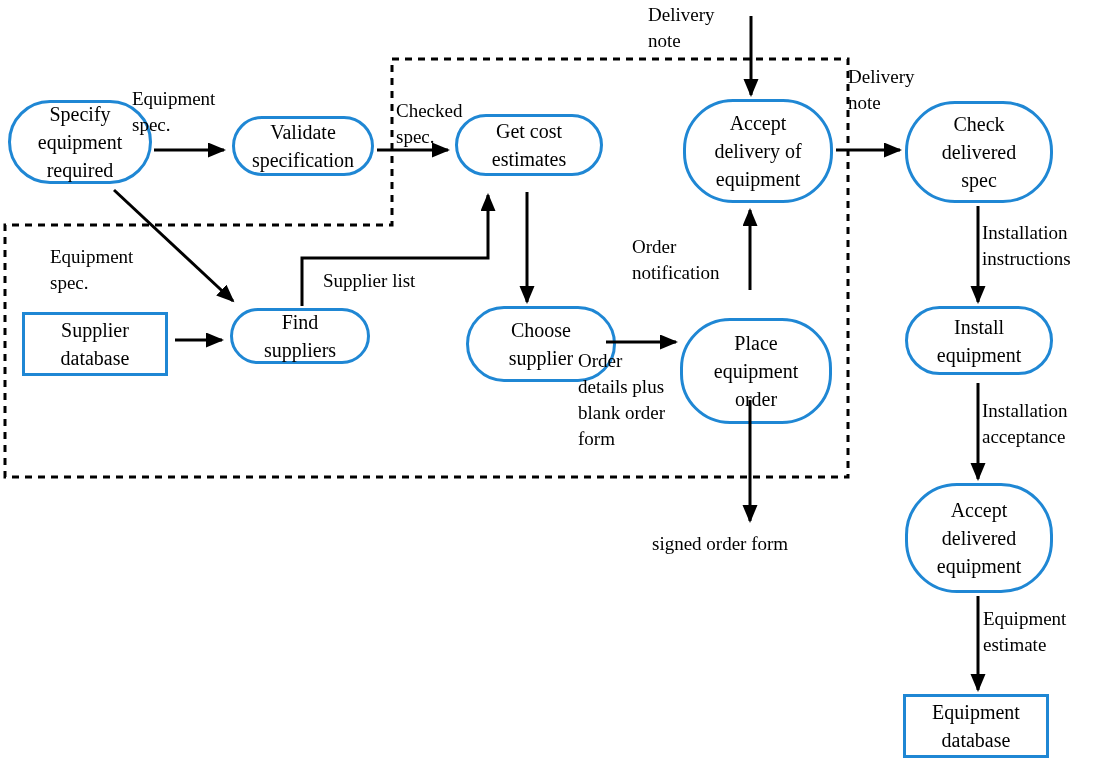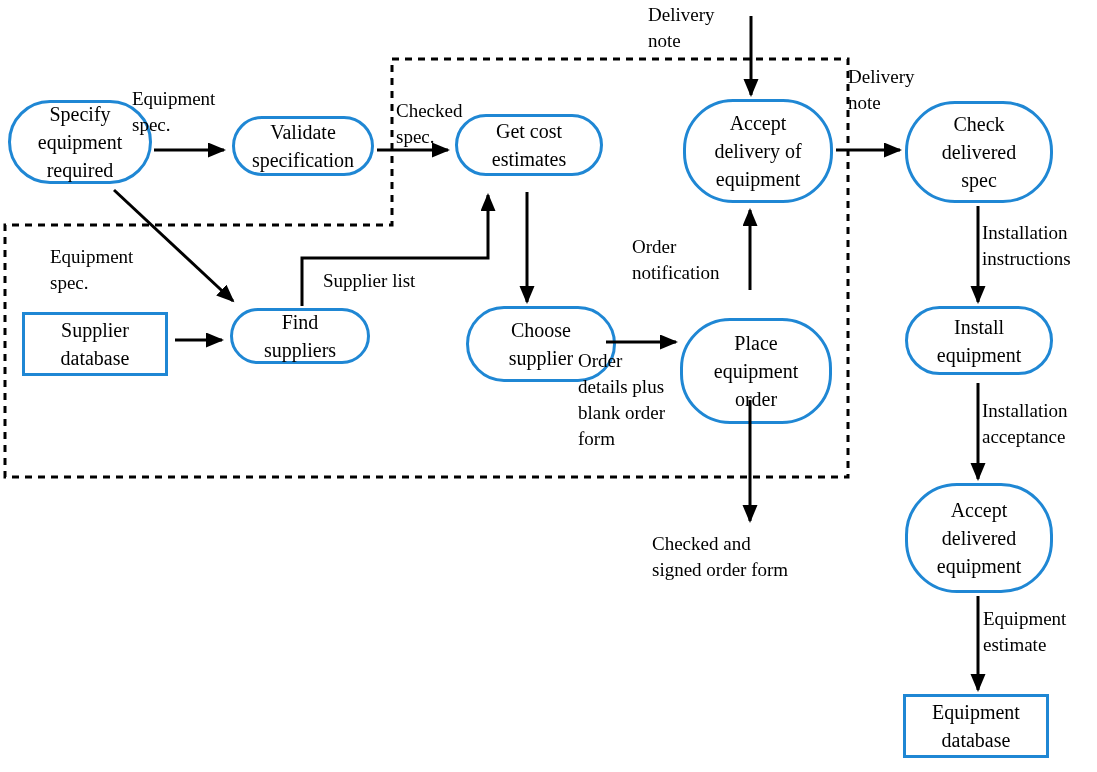--- a/index.html
+++ b/index.html
@@ -168,21 +168,20 @@
   </div>
 
   <div class="lbl" style="left:578px;top:348px;width:112px;">
     <span>Order</span>
     <span>details plus</span>
     <span>blank order</span>
     <span>form</span>
   </div>
 
   <div class="lbl" style="left:652px;top:531px;width:186px;">
-    <span>Checked and</span>
     <span>signed order form</span>
   </div>
 
   <div class="lbl" style="left:982px;top:220px;width:112px;">
     <span>Installation</span>
     <span>instructions</span>
   </div>
 
   <div class="lbl" style="left:982px;top:398px;width:110px;">
     <span>Installation</span>

